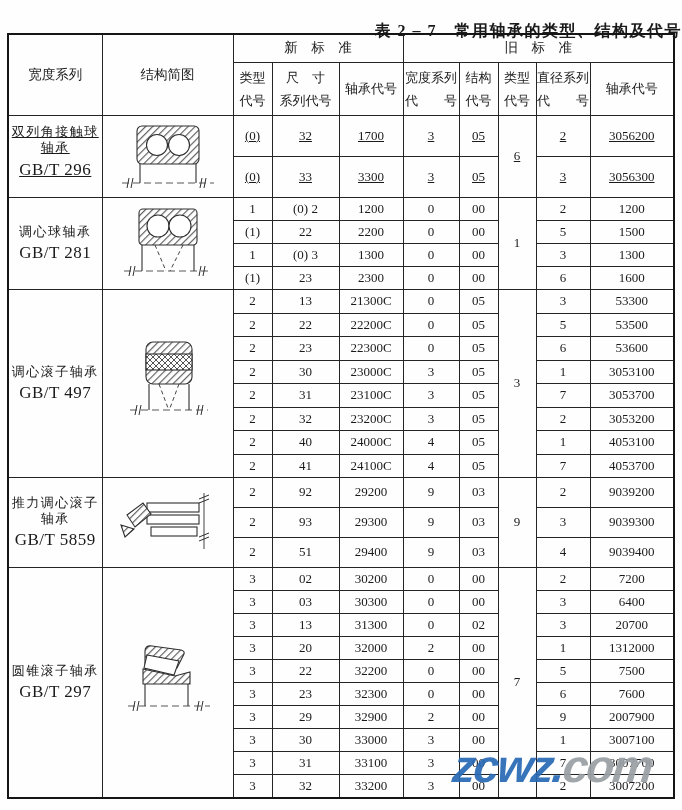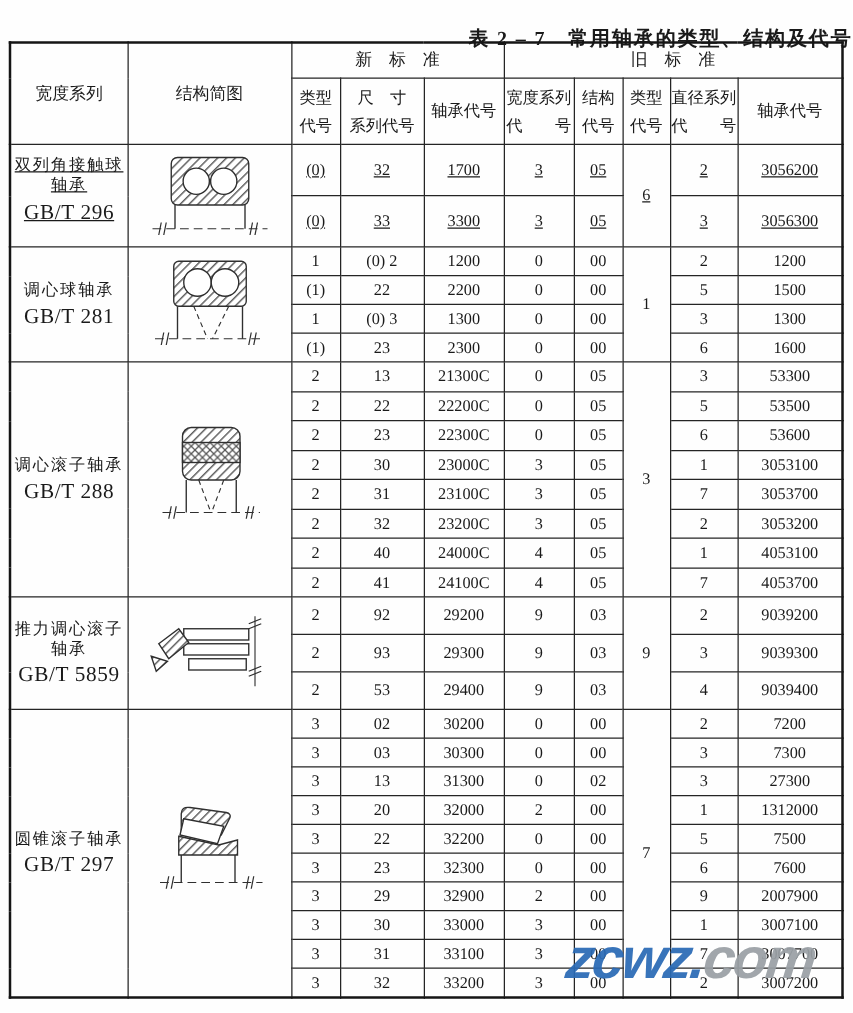--- a/index.html
+++ b/index.html
@@ -179,21 +179,21 @@
         <td>00</td>
         <td>6</td>
         <td class="oc">1600</td>
       </tr>
     </tbody>
 
     <tbody class="g3">
       <tr>
         <td class="type-cell" rowspan="8">
           <div>调心滚子轴承</div>
-          <div class="std">GB/T 288</div>
+          <div class="std">GB/T 497</div>
         </td>
         <td class="diag-cell" rowspan="8">
           <svg width="108" height="96" viewBox="0 0 108 96">
             <g stroke="#2f2f2f" stroke-width="1.1" fill="none">
               <rect x="32" y="6" width="46" height="42" rx="7" fill="url(#hA)"></rect>
               <rect x="32" y="18" width="46" height="16" fill="url(#hX)"></rect>
               <path d="M35,48 V74 M75,48 V74"></path>
               <path d="M45,48 L54,72 M65,48 L56,72" stroke-width="0.9" stroke-dasharray="4 3"></path>
               <path d="M16,74 H94" stroke-width="0.8" stroke-dasharray="7 4"></path>
               <path d="M23,69 l-2,10 M27,69 l-2,10 M85,69 l-2,10 M89,69 l-2,10" stroke-width="1"></path>
@@ -306,21 +306,21 @@
         <td>2</td>
         <td>93</td>
         <td>29300</td>
         <td>9</td>
         <td>03</td>
         <td>3</td>
         <td class="oc">9039300</td>
       </tr>
       <tr>
         <td>2</td>
-        <td>53</td>
+        <td>51</td>
         <td>29400</td>
         <td>9</td>
         <td>03</td>
         <td>4</td>
         <td class="oc">9039400</td>
       </tr>
     </tbody>
 
     <tbody class="g5">
       <tr>
@@ -349,30 +349,30 @@
         <td>2</td>
         <td class="oc">7200</td>
       </tr>
       <tr>
         <td>3</td>
         <td>03</td>
         <td>30300</td>
         <td>0</td>
         <td>00</td>
         <td>3</td>
-        <td class="oc">7300</td>
+        <td class="oc">6400</td>
       </tr>
       <tr>
         <td>3</td>
         <td>13</td>
         <td>31300</td>
         <td>0</td>
         <td>02</td>
         <td>3</td>
-        <td class="oc">27300</td>
+        <td class="oc">20700</td>
       </tr>
       <tr>
         <td>3</td>
         <td>20</td>
         <td>32000</td>
         <td>2</td>
         <td>00</td>
         <td>1</td>
         <td class="oc">1312000</td>
       </tr>

